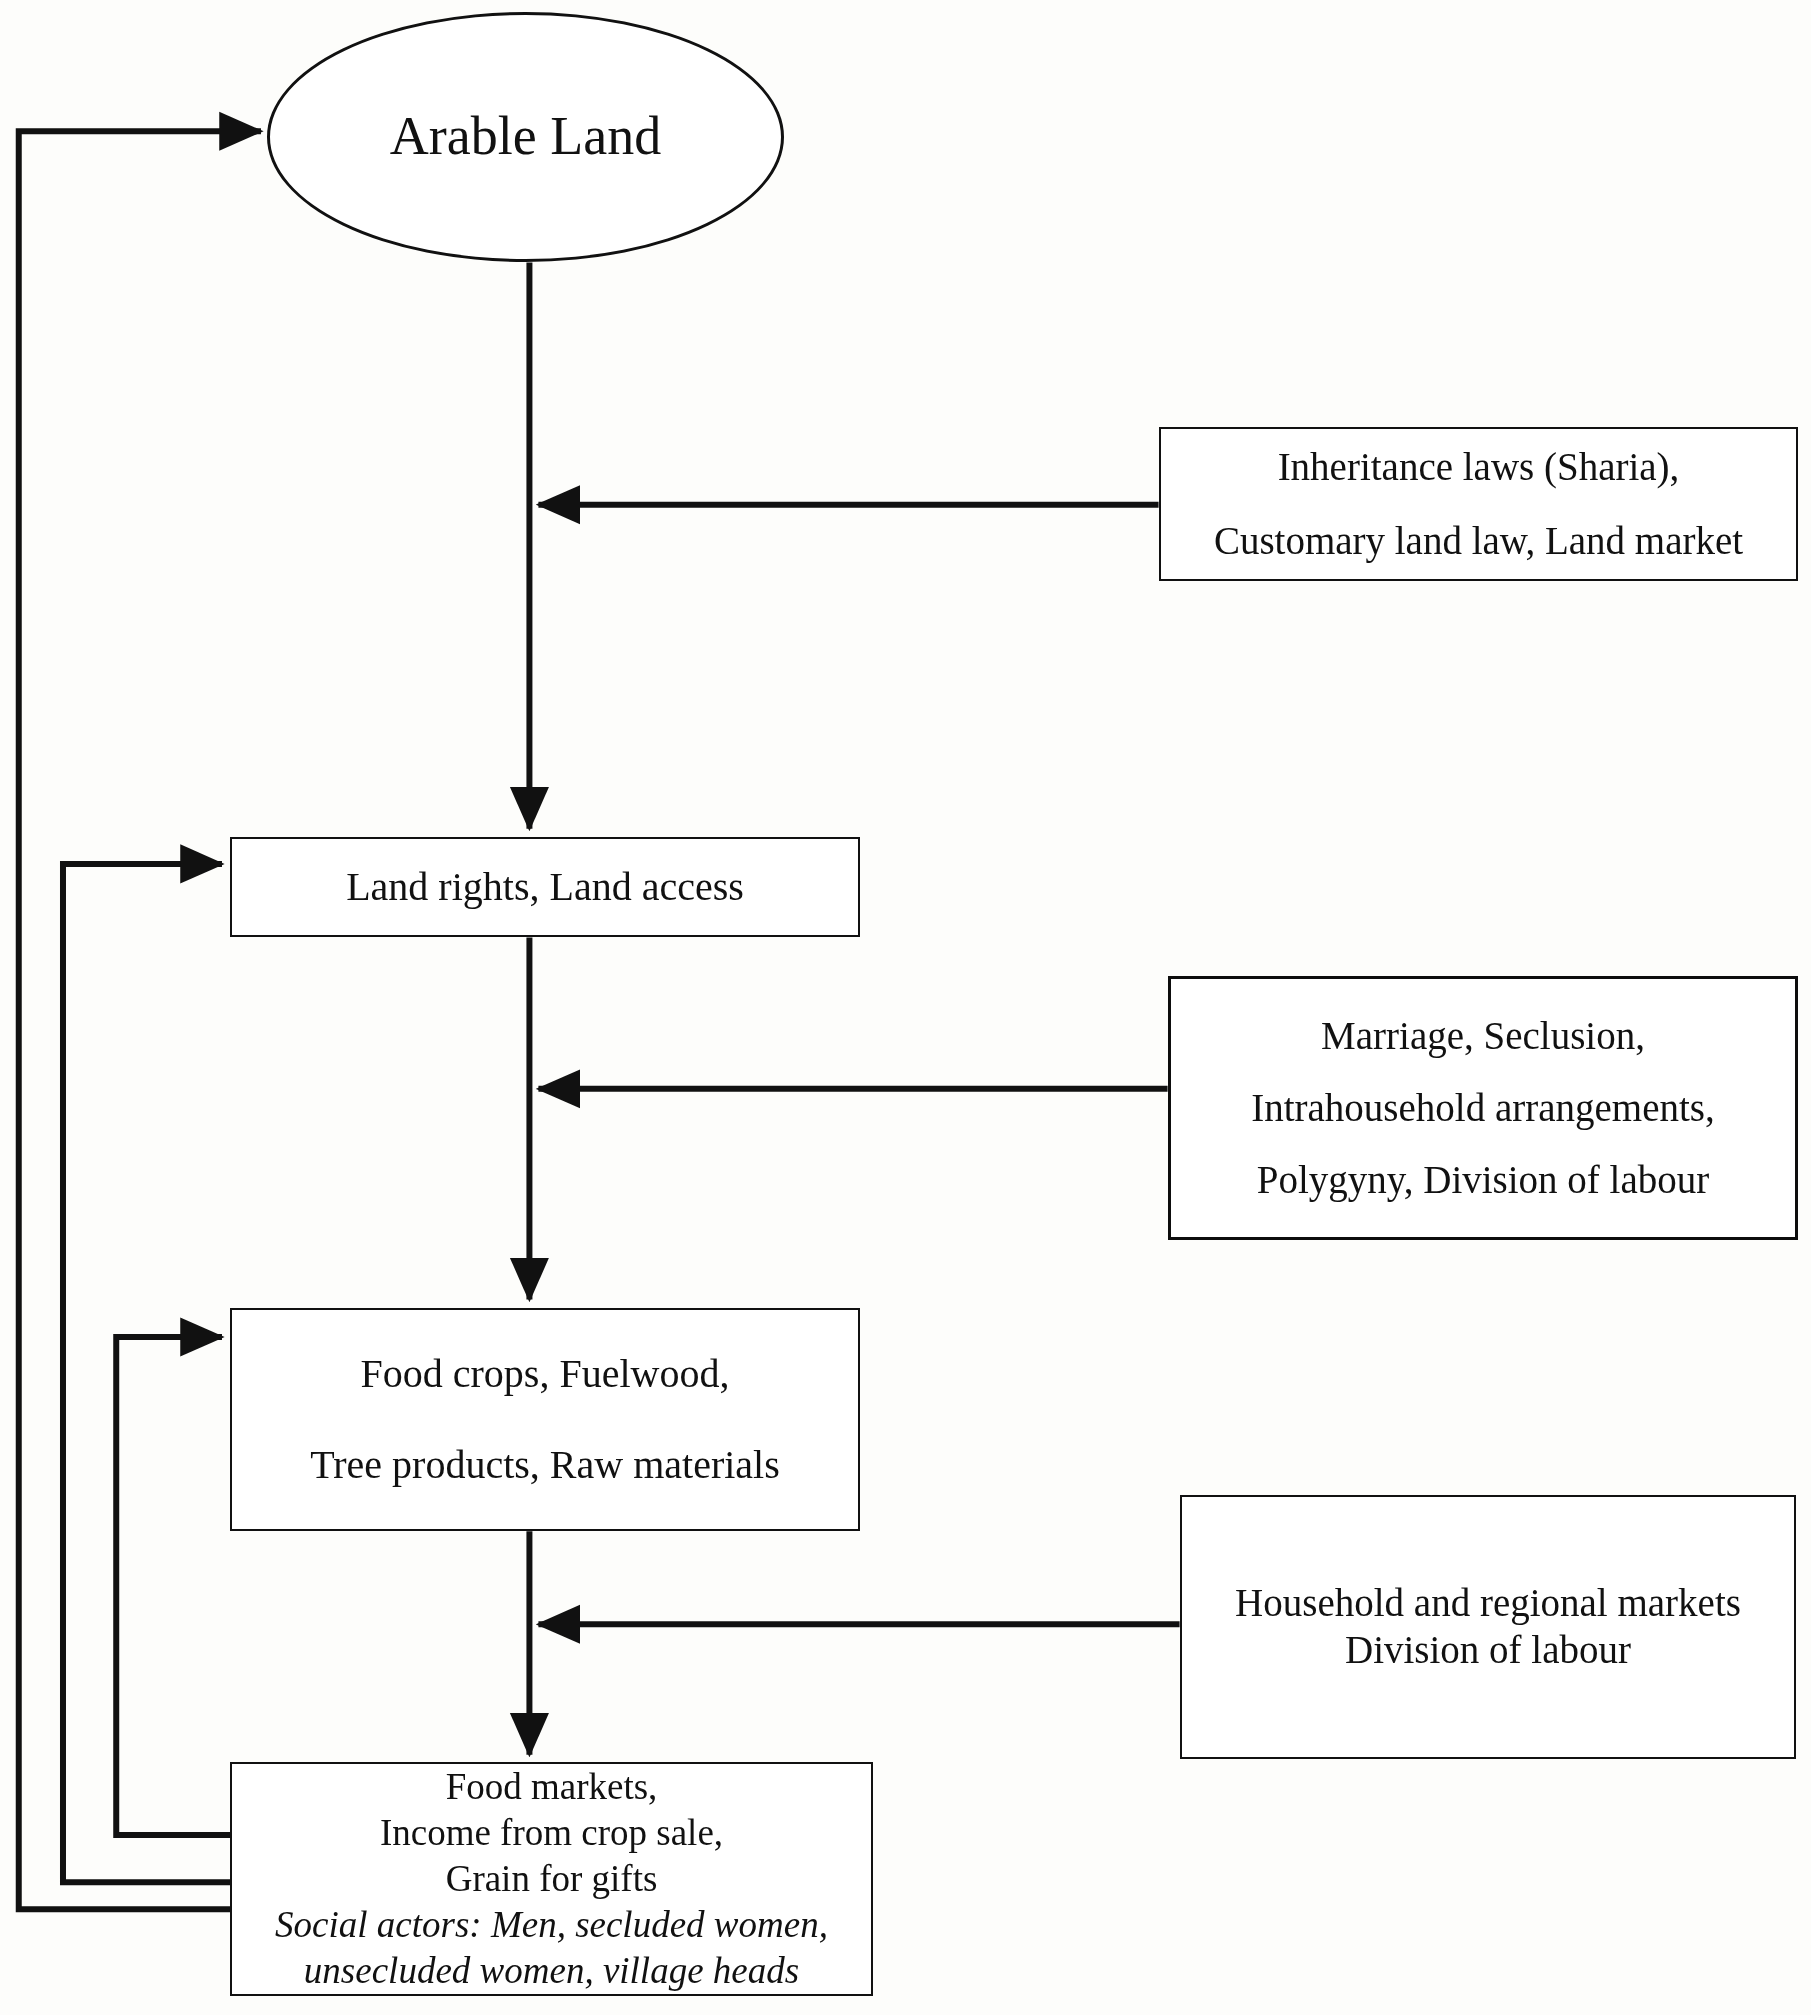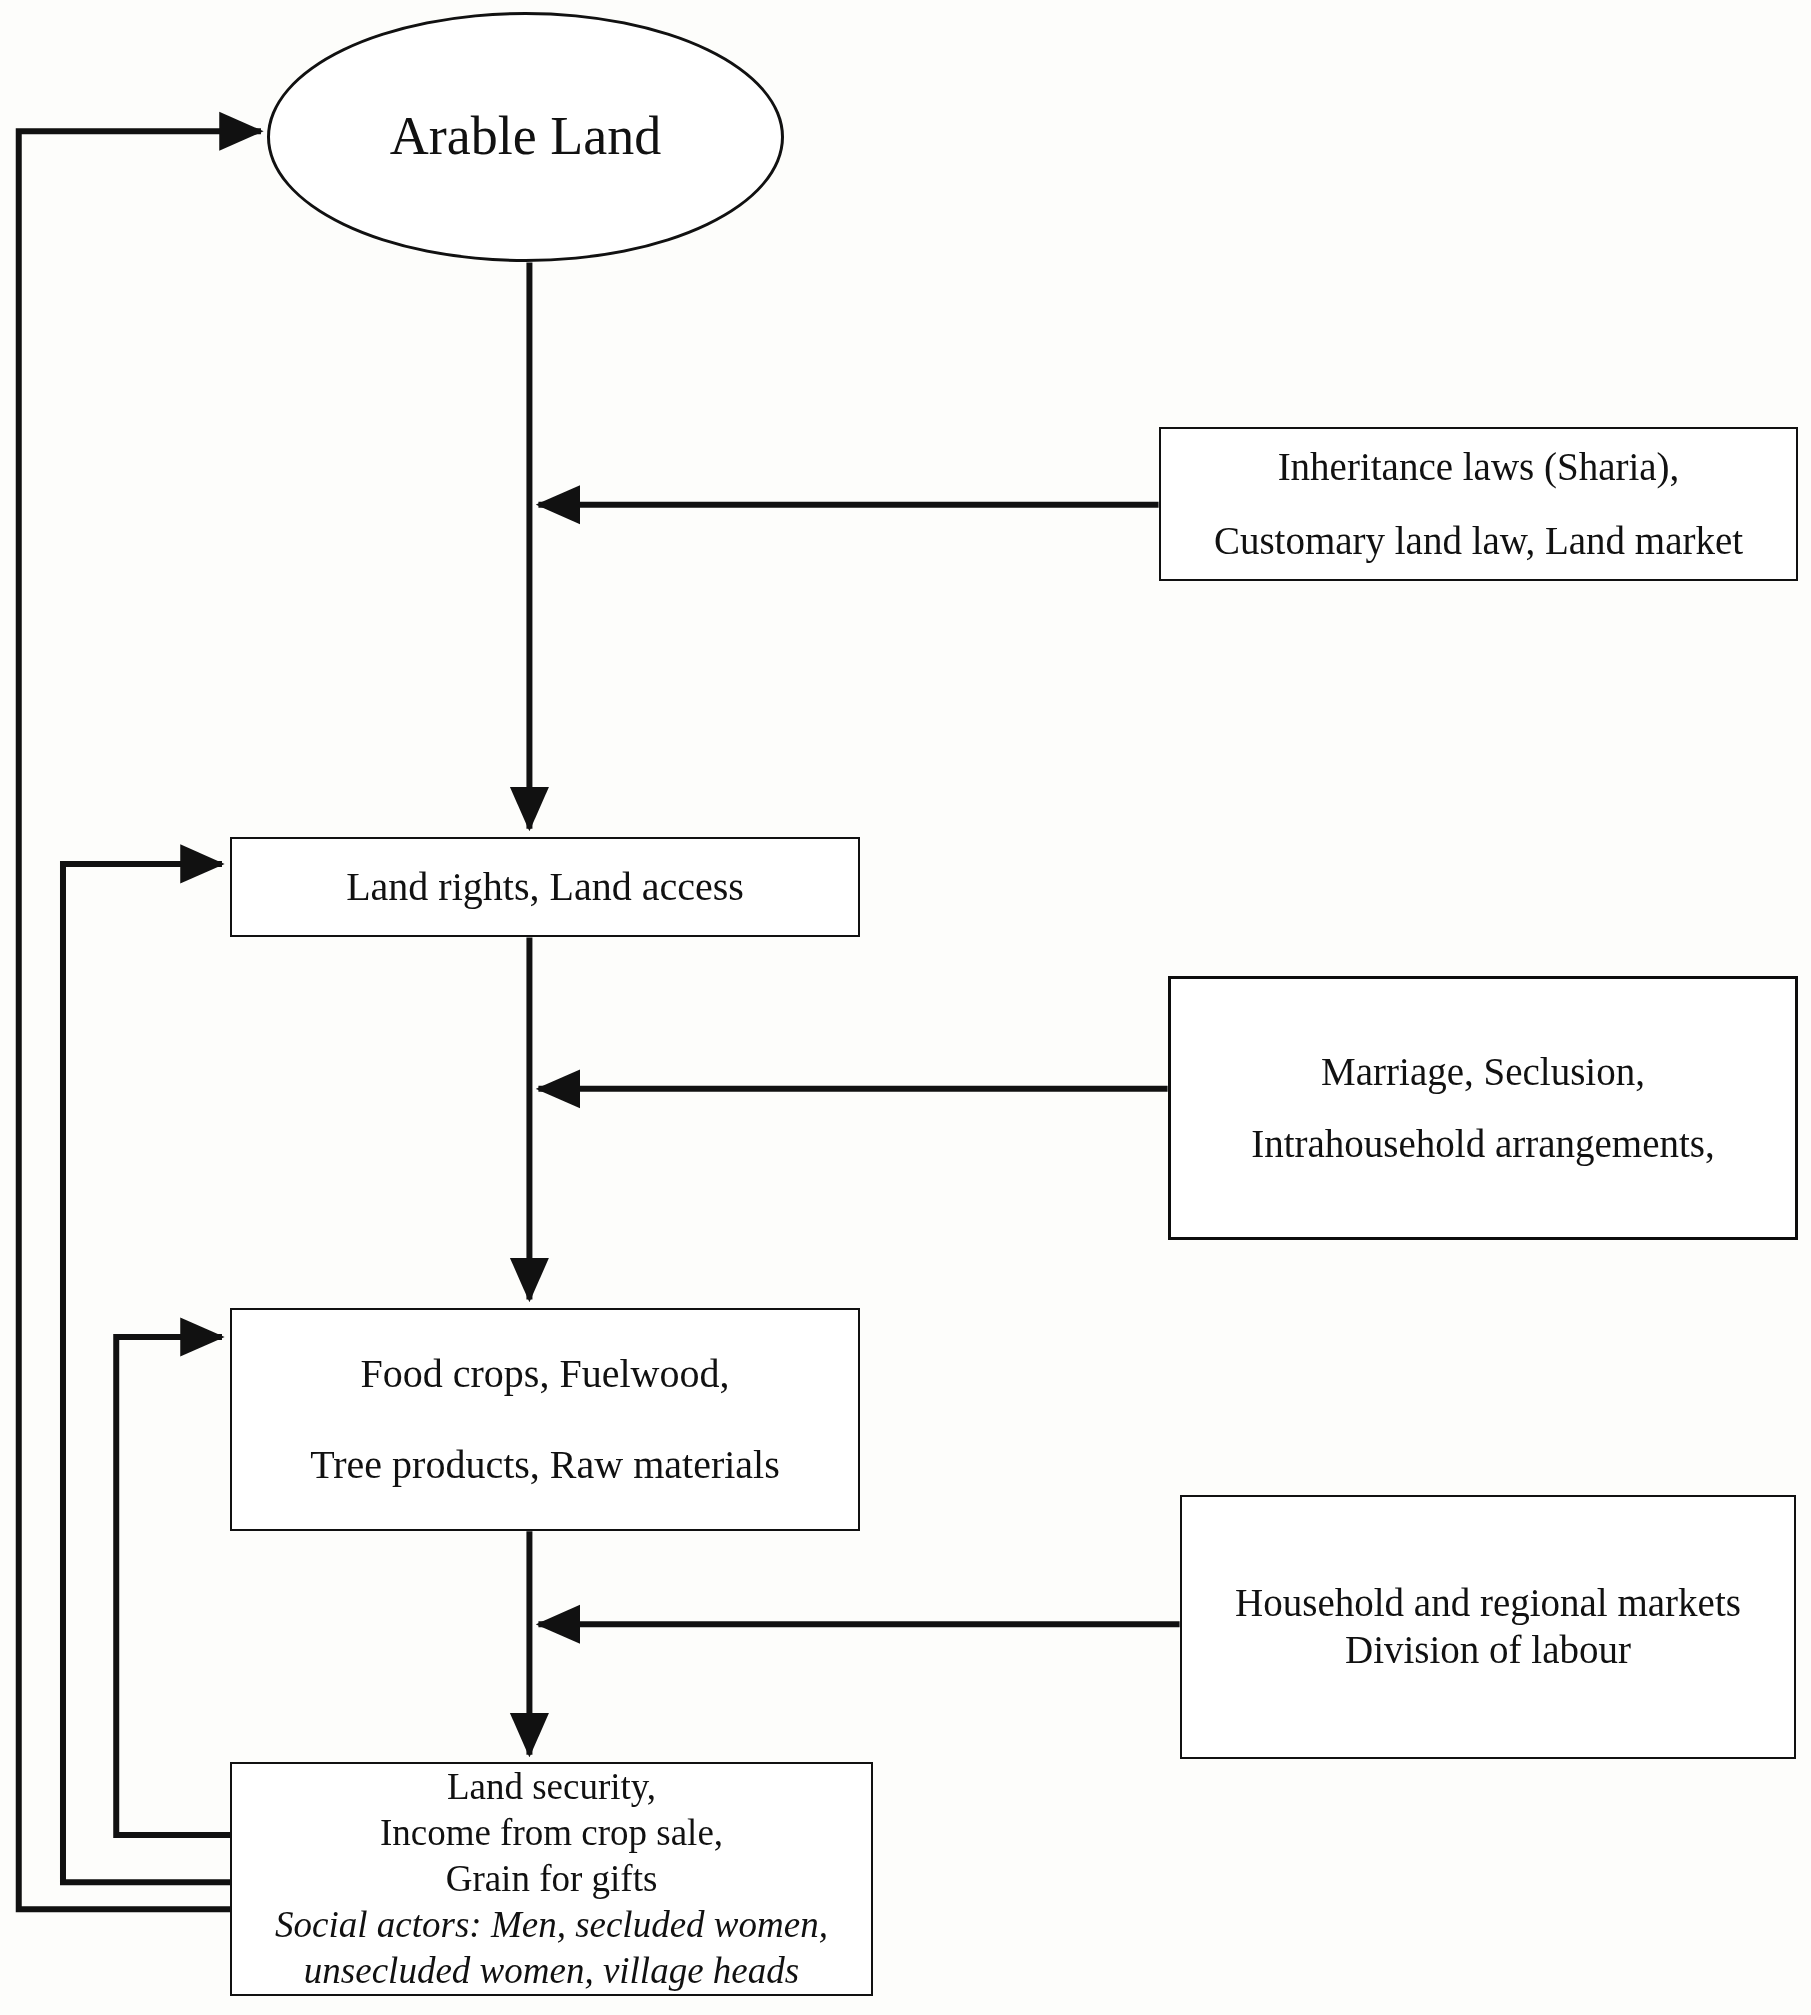--- a/index.html
+++ b/index.html
@@ -139,34 +139,35 @@
     <span class="line">Customary land law, Land market</span>
   </div>
 
   <div class="node boxed" id="node-land-rights">
     <span class="line">Land rights, Land access</span>
   </div>
 
   <div class="node boxed-thick" id="node-marriage">
     <span class="line">Marriage, Seclusion,</span>
     <span class="line">Intrahousehold arrangements,</span>
+    <span class="line">Polygyny, Division of labour</span>
   </div>
 
   <div class="node boxed" id="node-food-crops">
     <span class="line">Food crops, Fuelwood,</span>
     <span class="line">Tree products, Raw materials</span>
   </div>
 
   <div class="node boxed" id="node-markets">
     <span class="line">Household and regional markets</span>
     <span class="line">Division of labour</span>
   </div>
 
   <div class="node boxed" id="node-outcomes">
-    <span class="line">Land security,</span>
+    <span class="line">Food markets,</span>
     <span class="line">Income from crop sale,</span>
     <span class="line">Grain for gifts</span>
     <span class="line ital">Social actors: Men, secluded women,</span>
     <span class="line ital">unsecluded women, village heads</span>
   </div>
 
 </div>
 
 
 </body></html>

